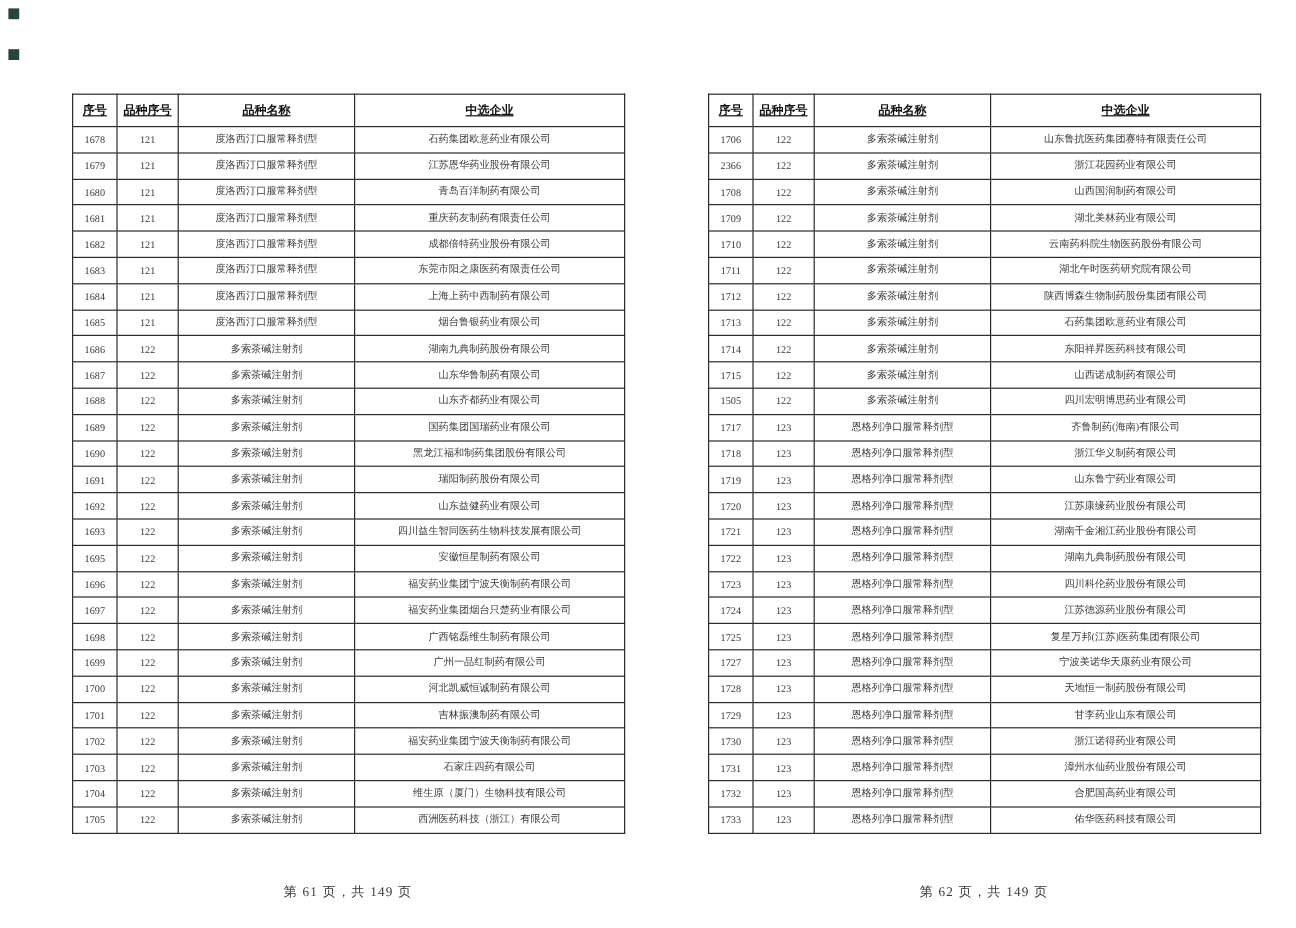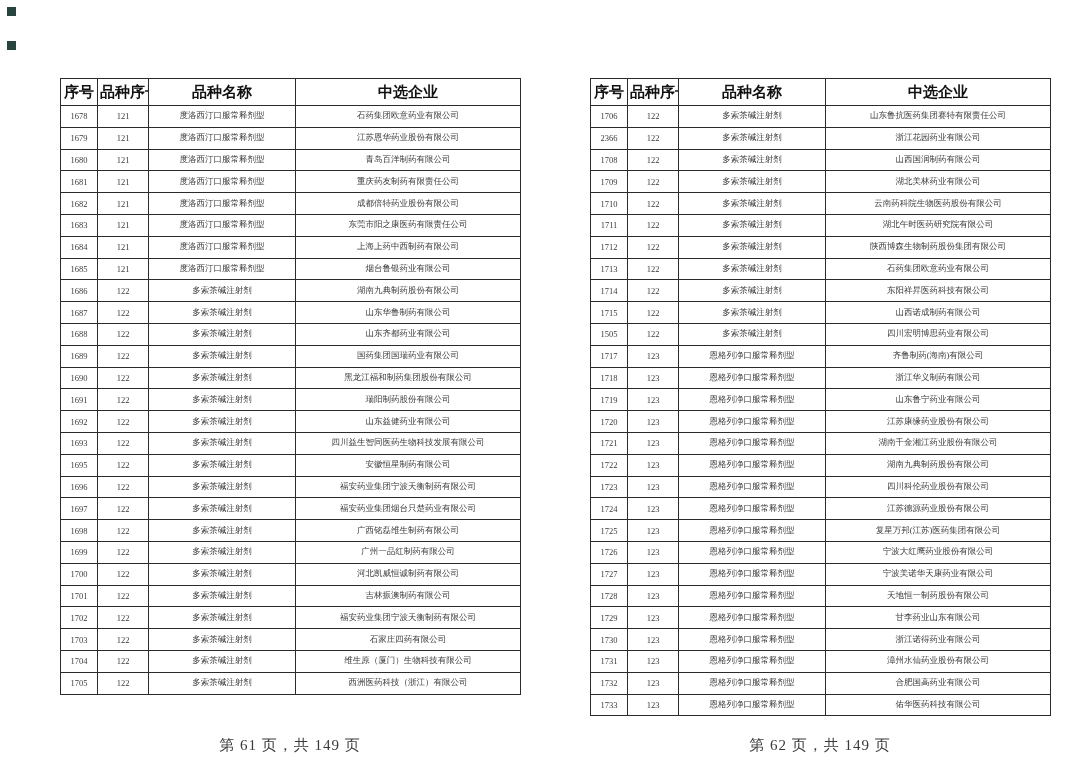--- a/index.html
+++ b/index.html
@@ -21,30 +21,30 @@
   .page-table.right{left:590px;}
   .page-table th,.page-table td{
     border:1px solid #2b2b2b;
     text-align:center;vertical-align:middle;
     overflow:hidden;white-space:nowrap;
     padding:0 2px;
     font-weight:normal;
     color:#3a3a3a;
   }
   .page-table th{
-    height:26px;font-weight:bold;font-size:15px;color:#111;
+    height:26px;font-weight:bold;font-size:10px;color:#111;text-decoration:underline;
   }
   .page-table td{height:20.8px;}
   .col-seq{width:37px;}
   .col-vno{width:51px;}
   .col-name{width:147px;}
   .col-ent{width:225px;}
   .page-footer{
     position:absolute;top:736px;width:460px;
-    text-align:center;font-size:15px;color:#3a3a3a;
+    text-align:center;font-size:11px;color:#3a3a3a;
     letter-spacing:1px;
   }
   .page-footer.left{left:60px;}
   .page-footer.right{left:590px;}
 </style>
 </head>
 <body>
 
 <div class="sheet">
 
@@ -362,26 +362,20 @@
           <td>恩格列净口服常释剂型</td>
           <td>江苏德源药业股份有限公司</td>
         </tr>
         <tr>
           <td>1725</td>
           <td>123</td>
           <td>恩格列净口服常释剂型</td>
           <td>复星万邦(江苏)医药集团有限公司</td>
         </tr>
         <tr>
-          <td>1726</td>
-          <td>123</td>
-          <td>恩格列净口服常释剂型</td>
-          <td>宁波大红鹰药业股份有限公司</td>
-        </tr>
-        <tr>
           <td>1727</td>
           <td>123</td>
           <td>恩格列净口服常释剂型</td>
           <td>宁波美诺华天康药业有限公司</td>
         </tr>
         <tr>
           <td>1728</td>
           <td>123</td>
           <td>恩格列净口服常释剂型</td>
           <td>天地恒一制药股份有限公司</td>

